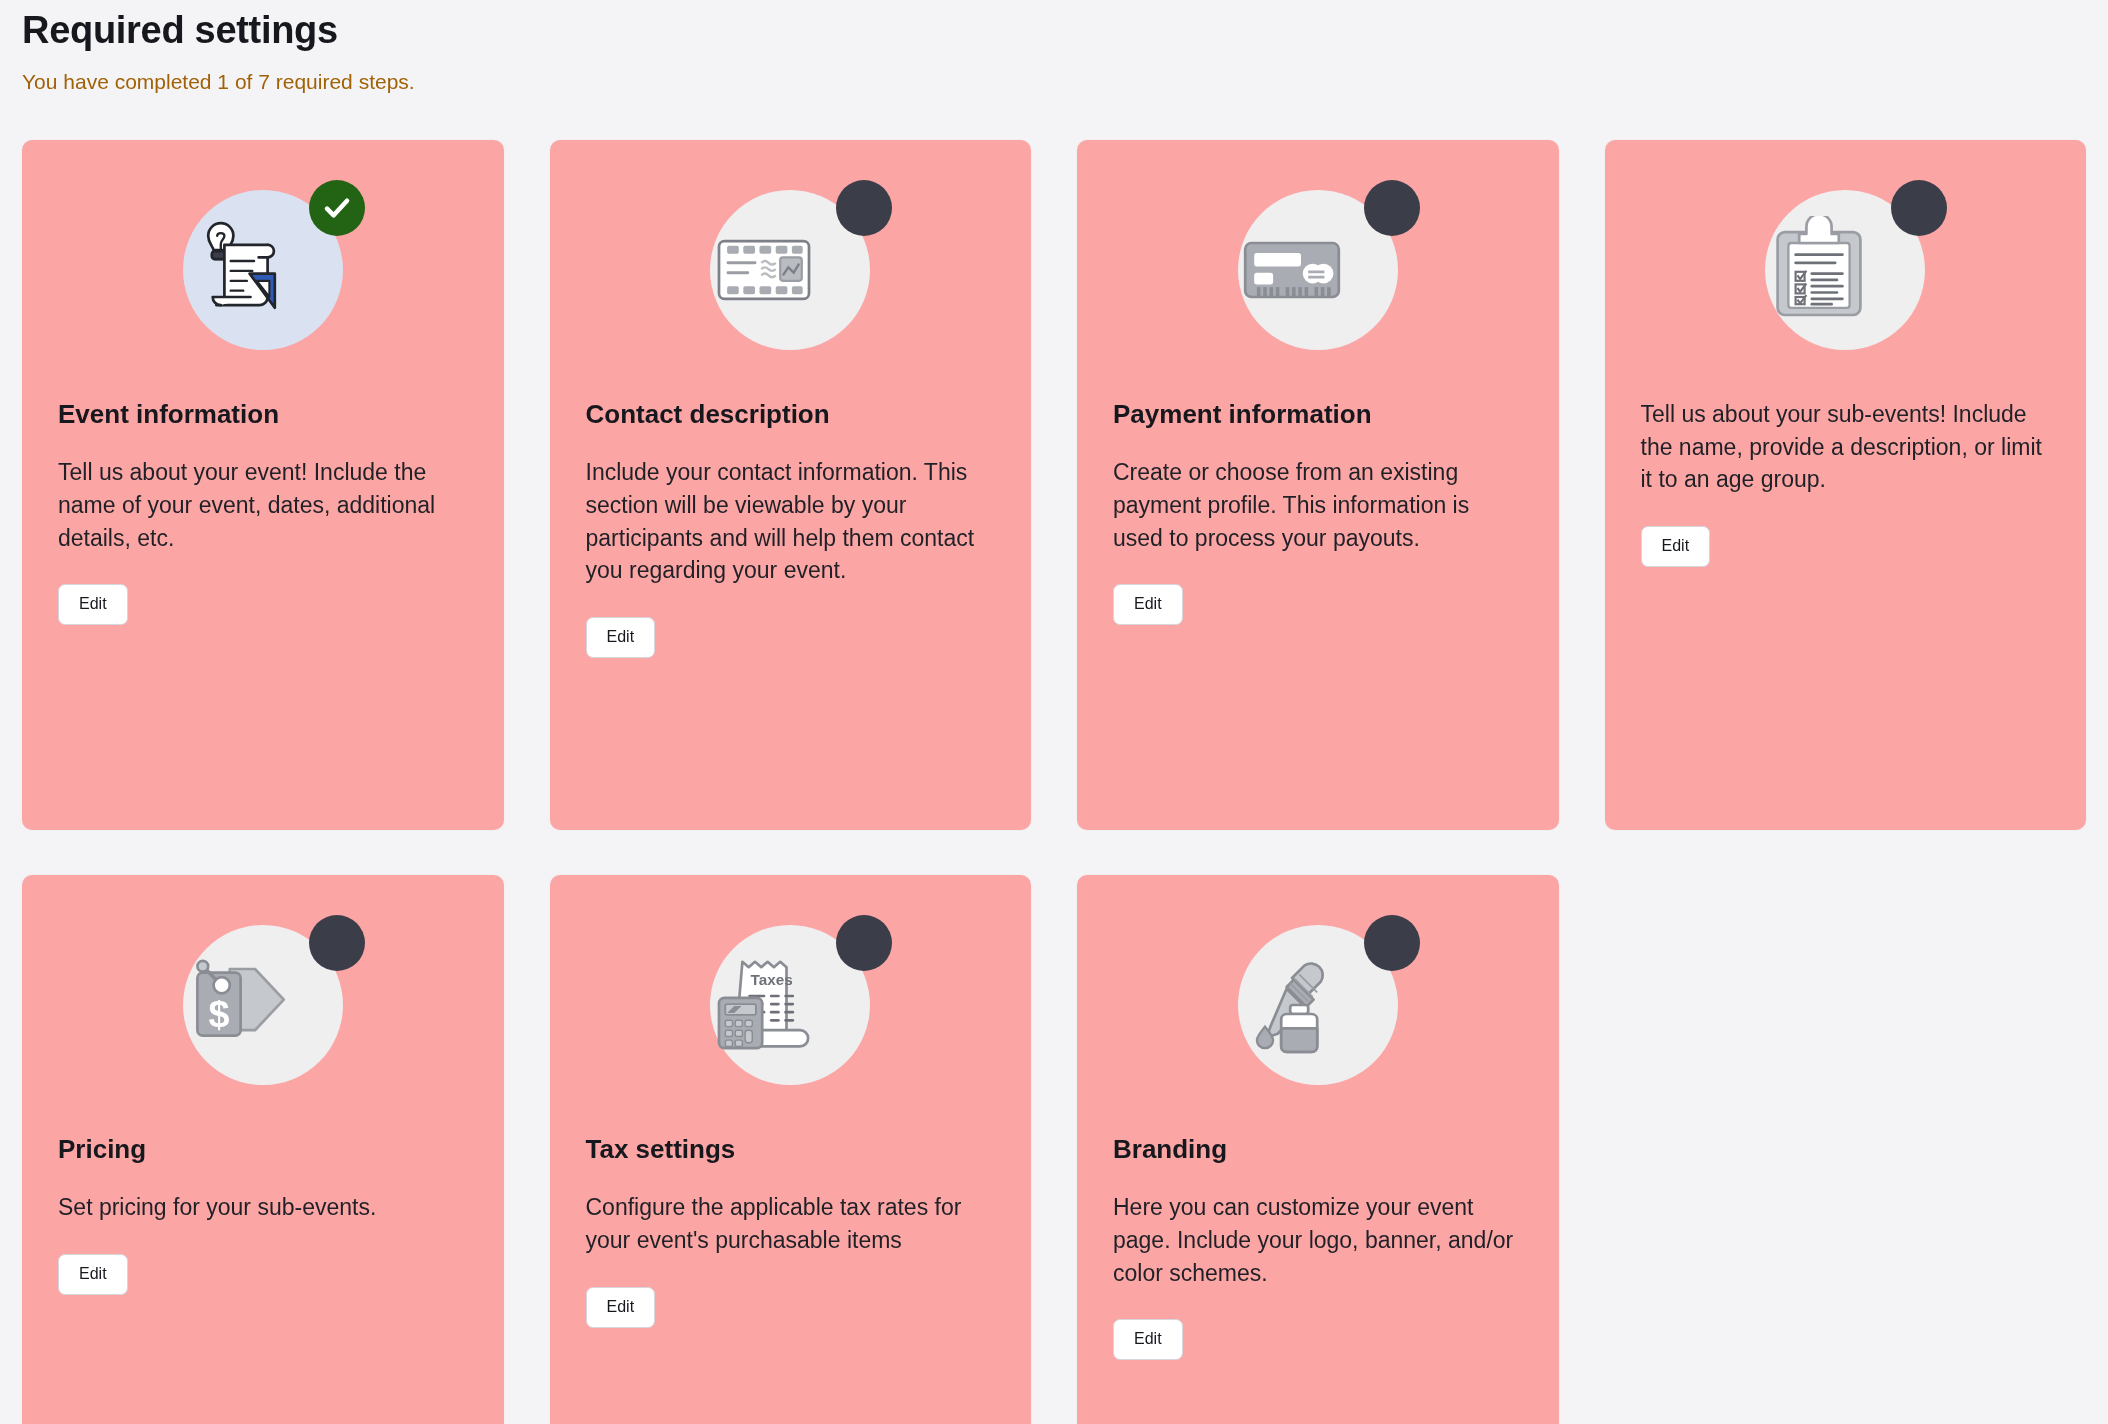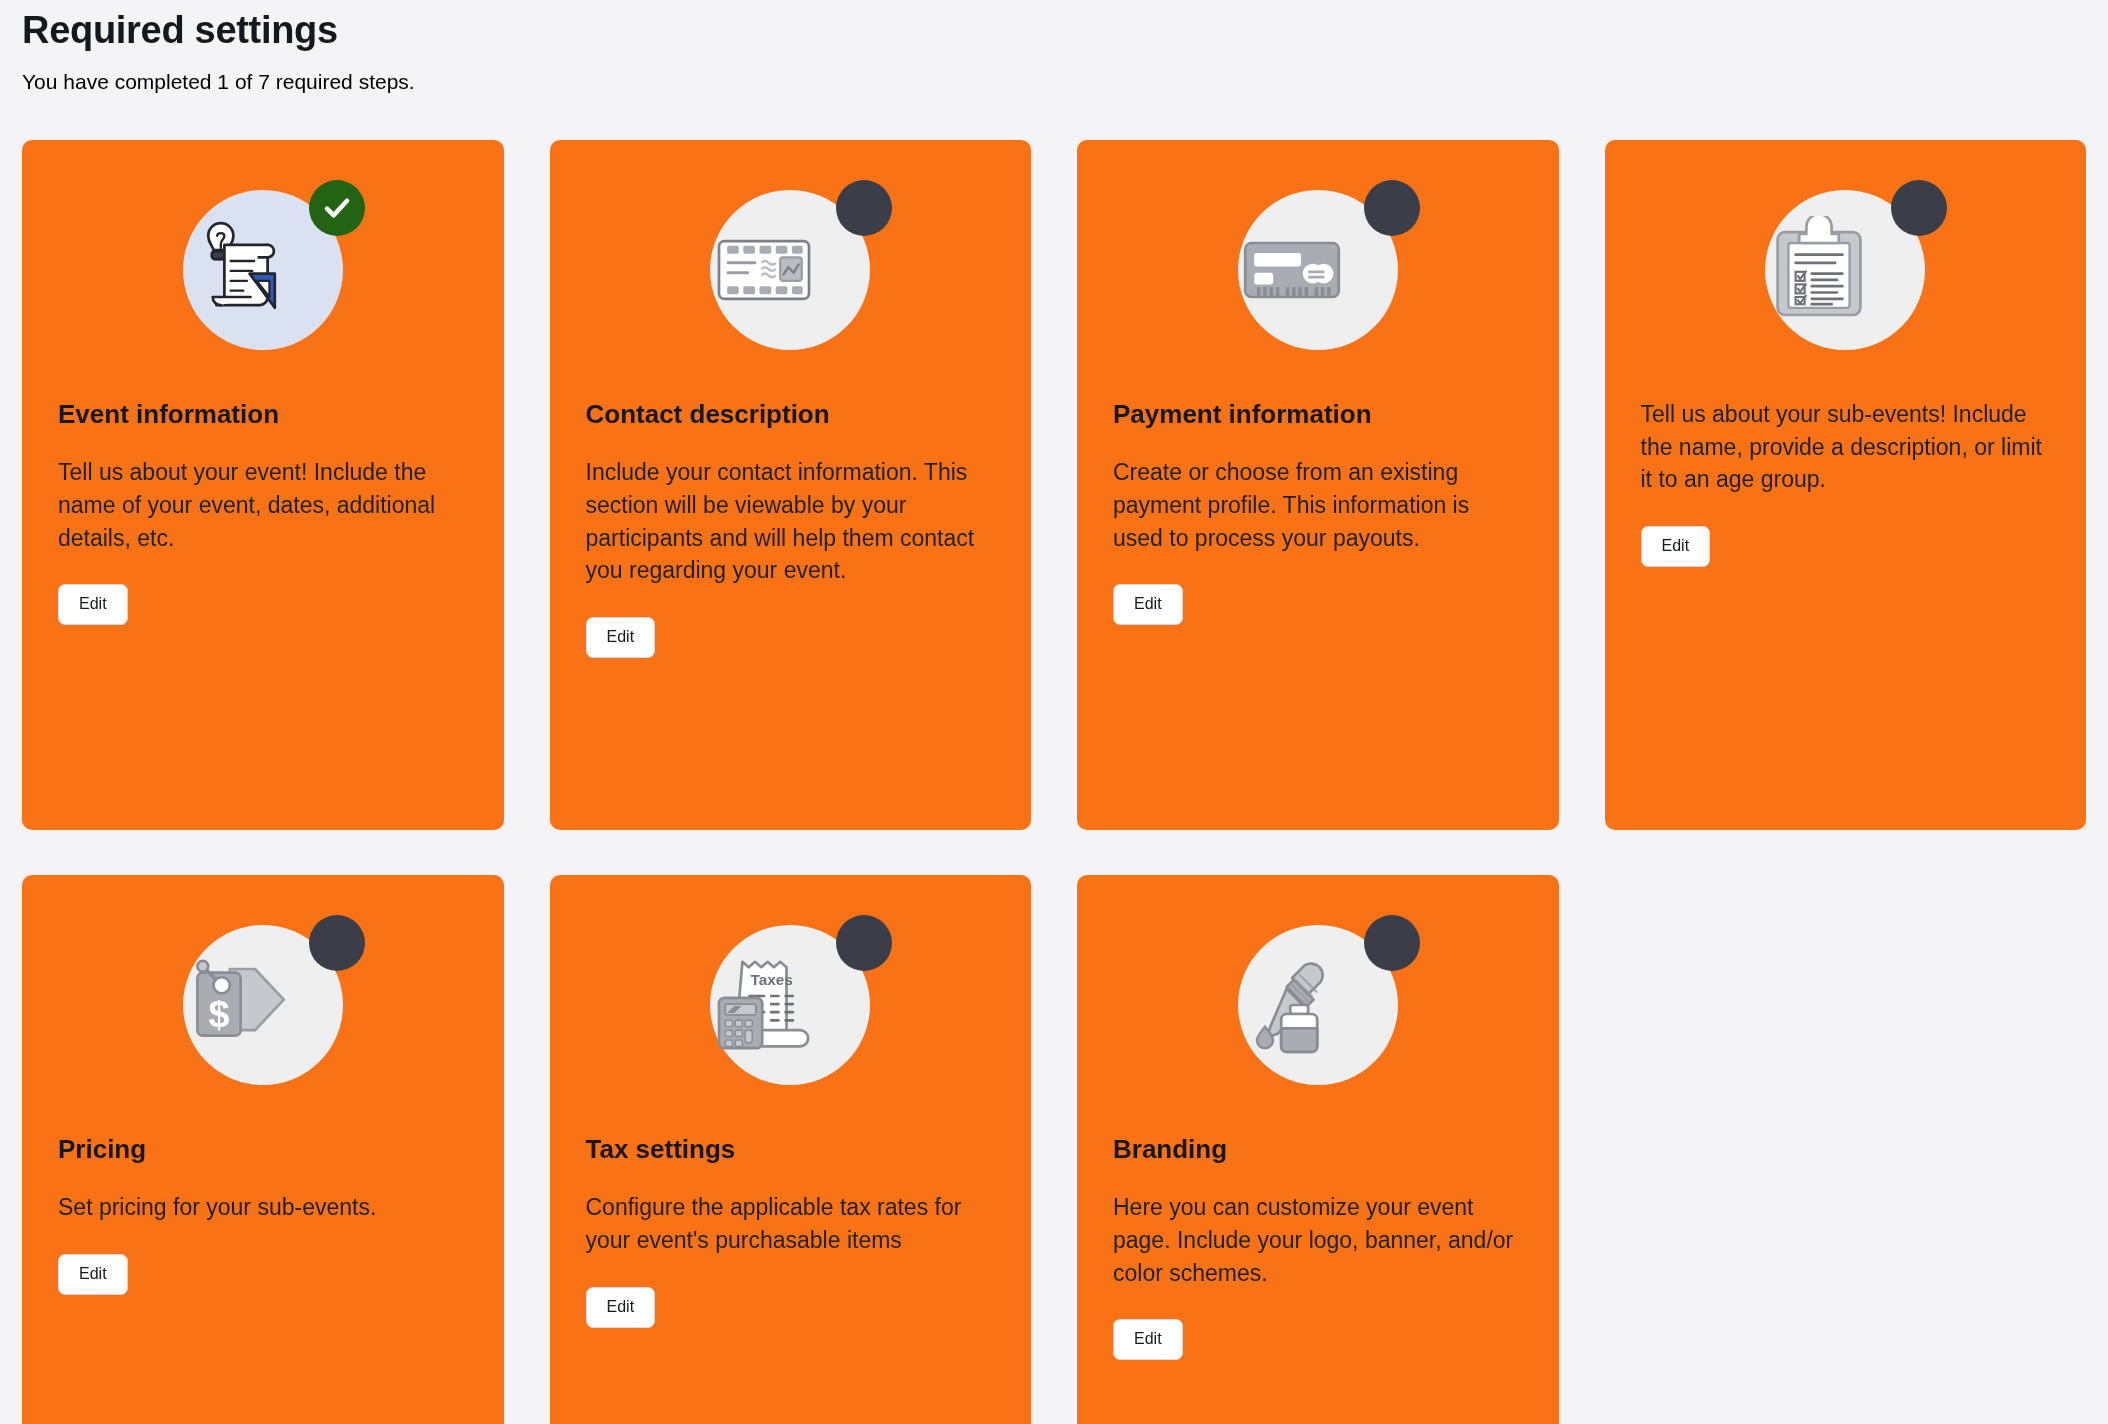--- a/index.html
+++ b/index.html
@@ -25,36 +25,36 @@
   .page-title {
     font-size: 38px;
     font-weight: bold;
     color: #16181d;
     letter-spacing: -0.3px;
     line-height: 1.2;
   }
 
   .page-subtitle {
     font-size: 21px;
-    color: #000000;
+    color: #a16207;
     margin-top: 14px;
     line-height: 1.3;
   }
 
   
   .card-grid {
     display: grid;
     grid-template-columns: repeat(4, 1fr);
     column-gap: 46px;
     row-gap: 45px;
     margin-top: 45px;
   }
 
   .card {
-    background: #f97316;
+    background: #fca5a5;
     border-radius: 10px;
     min-height: 690px;
     padding: 40px 36px 36px 36px;
     display: flex;
     flex-direction: column;
     box-shadow: 0 0 0 1px rgba(0,0,0,0.015);
   }
 
   
   .icon-wrap {

